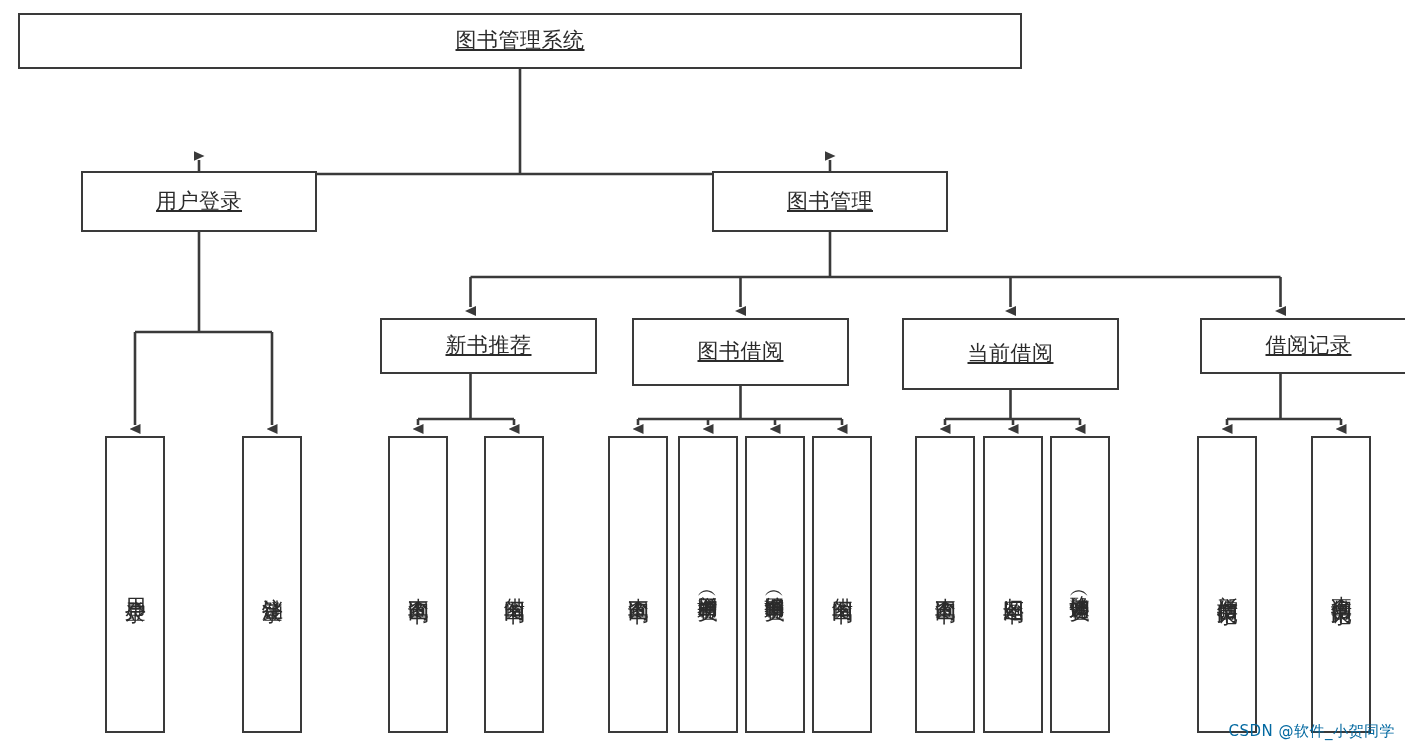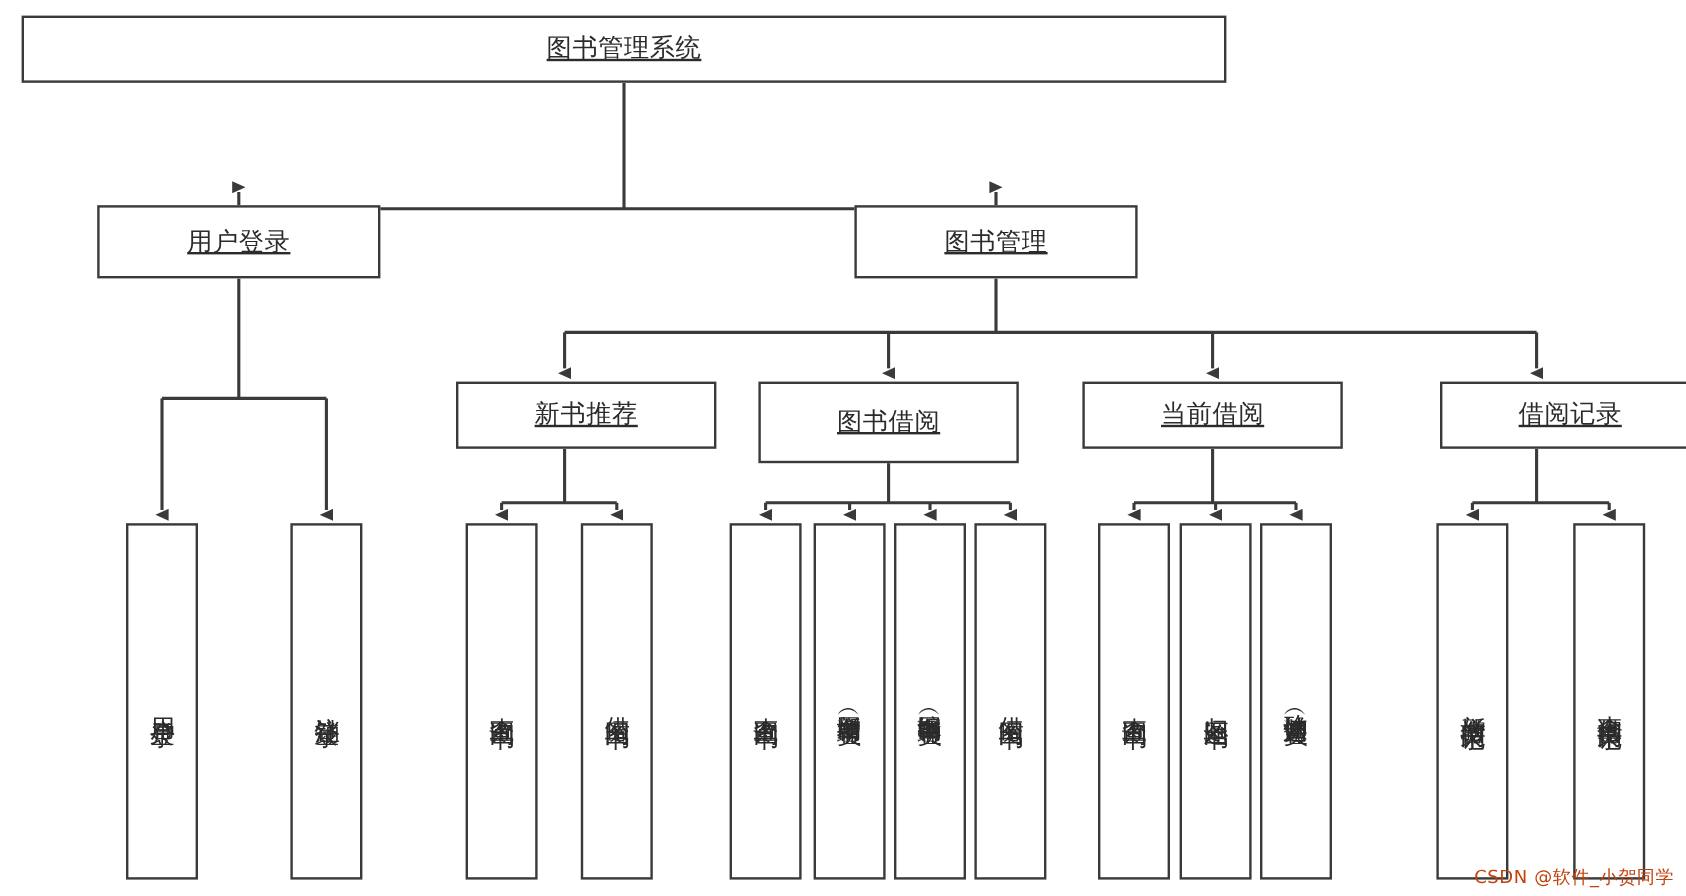--- a/index.html
+++ b/index.html
@@ -62,21 +62,21 @@
   }
   .node.vert.tight .node-label {
     letter-spacing: 1px;
     font-size: 20px;
   }
   .watermark {
     position: absolute;
     right: 10px;
     bottom: 6px;
     font-size: 15px;
-    color: #c2410c;
+    color: #0369a1;
     letter-spacing: 0.5px;
     white-space: nowrap;
     font-family: "DejaVu Sans", "Liberation Sans", sans-serif;
   }
 </style>
 </head>
 <body>
 
 <div id="diagram-root">
 
@@ -132,21 +132,21 @@
       </div>
       <div class="node horiz" style="left: 712px; top: 171px; width: 236px; height: 61px;">
         <span class="node-label">图书管理</span>
       </div>
       <div class="node horiz" style="left: 380px; top: 318px; width: 217px; height: 56px;">
         <span class="node-label">新书推荐</span>
       </div>
       <div class="node horiz" style="left: 632px; top: 318px; width: 217px; height: 68px;">
         <span class="node-label">图书借阅</span>
       </div>
-      <div class="node horiz" style="left: 902px; top: 318px; width: 217px; height: 56px;">
+      <div class="node horiz" style="left: 902px; top: 318px; width: 217px; height: 72px;">
         <span class="node-label">当前借阅</span>
       </div>
       <div class="node horiz" style="left: 1172px; top: 318px; width: 217px; height: 56px; margin-left: 28px;">
         <span class="node-label">借阅记录</span>
       </div>
       <div class="node vert" style="left: 105px; top: 436px; width: 60px; height: 297px;">
         <span class="node-label">用户登录</span>
       </div>
       <div class="node vert" style="left: 242px; top: 436px; width: 60px; height: 297px;">
         <span class="node-label">注销登录</span>

